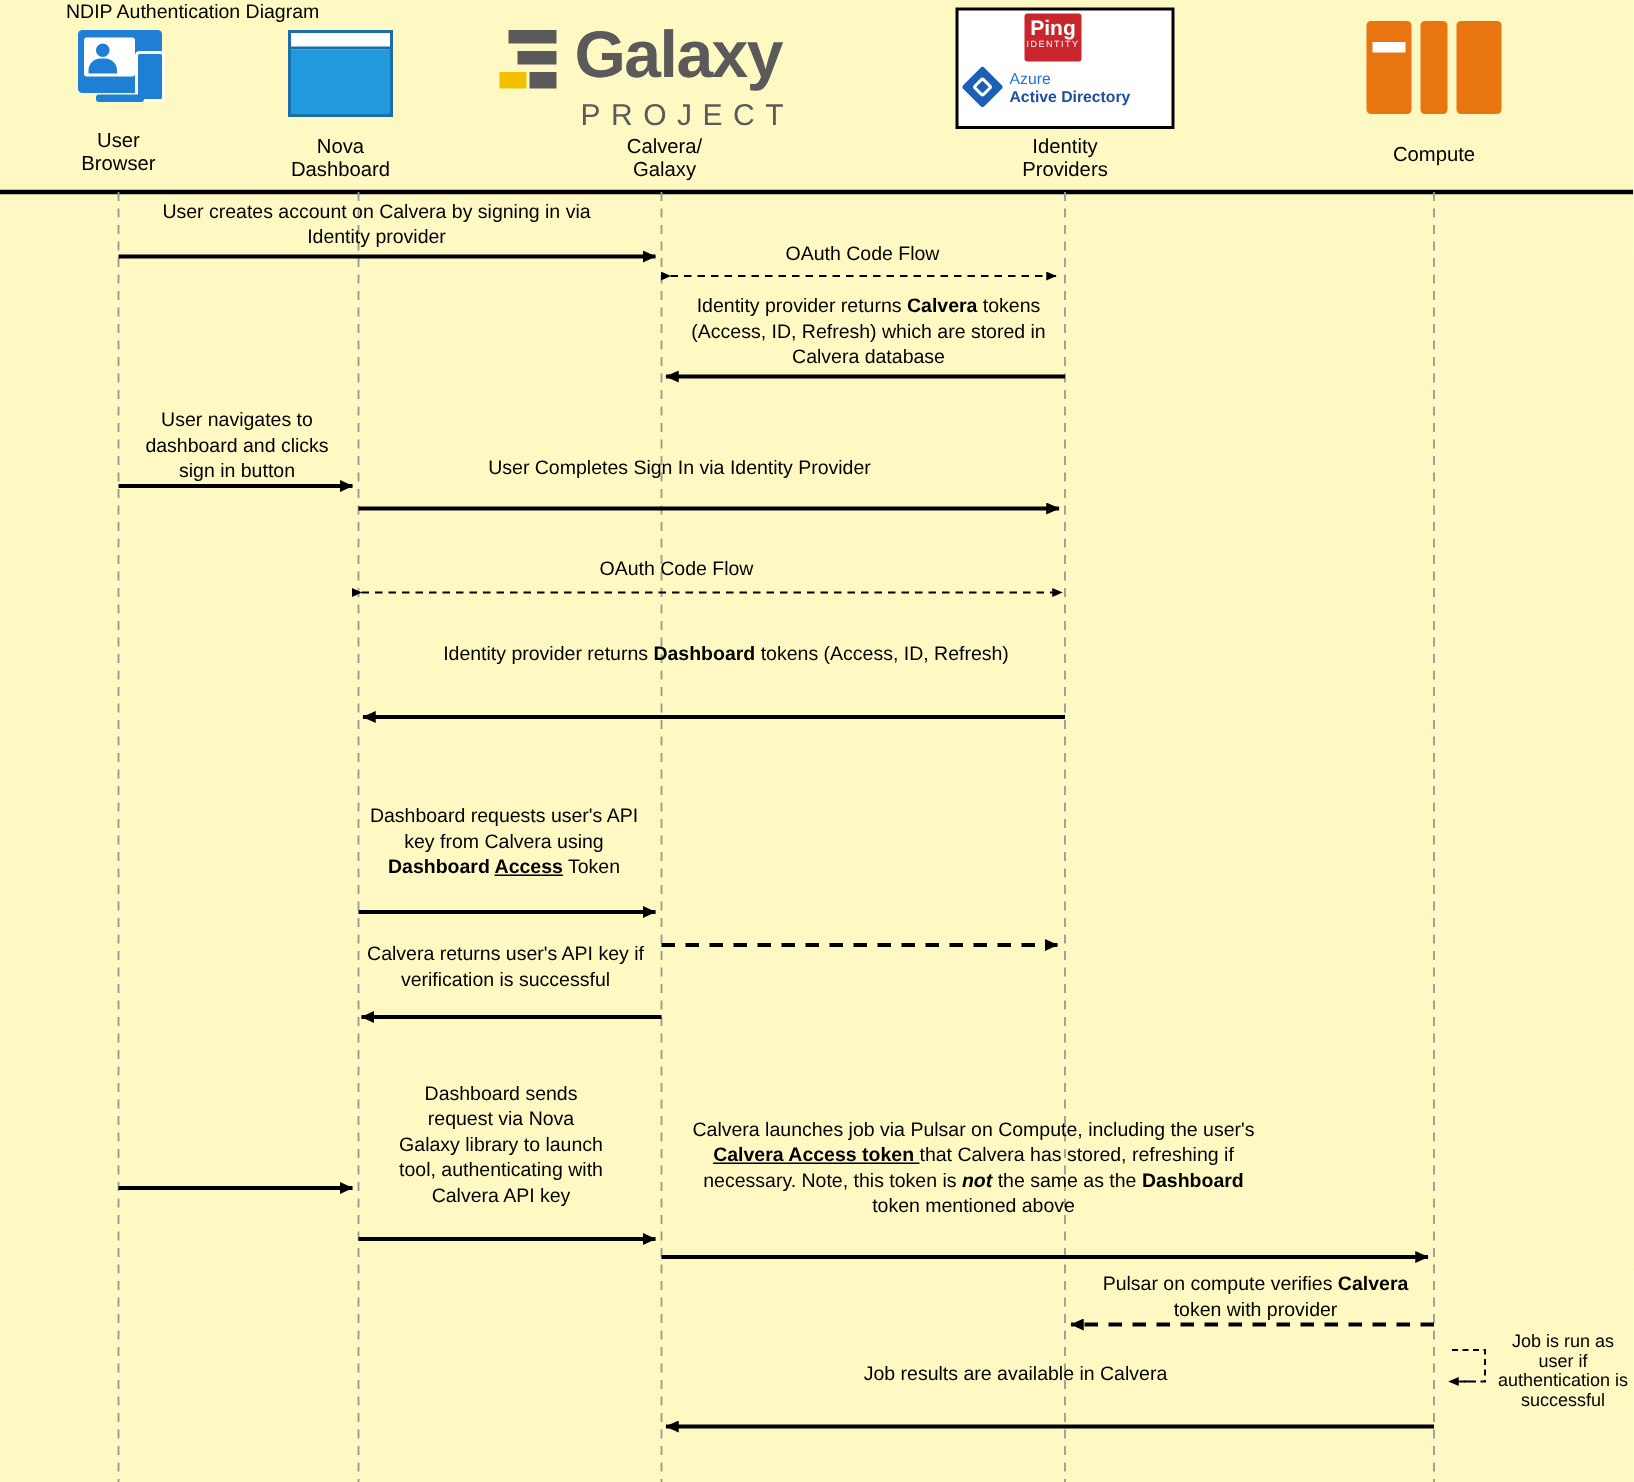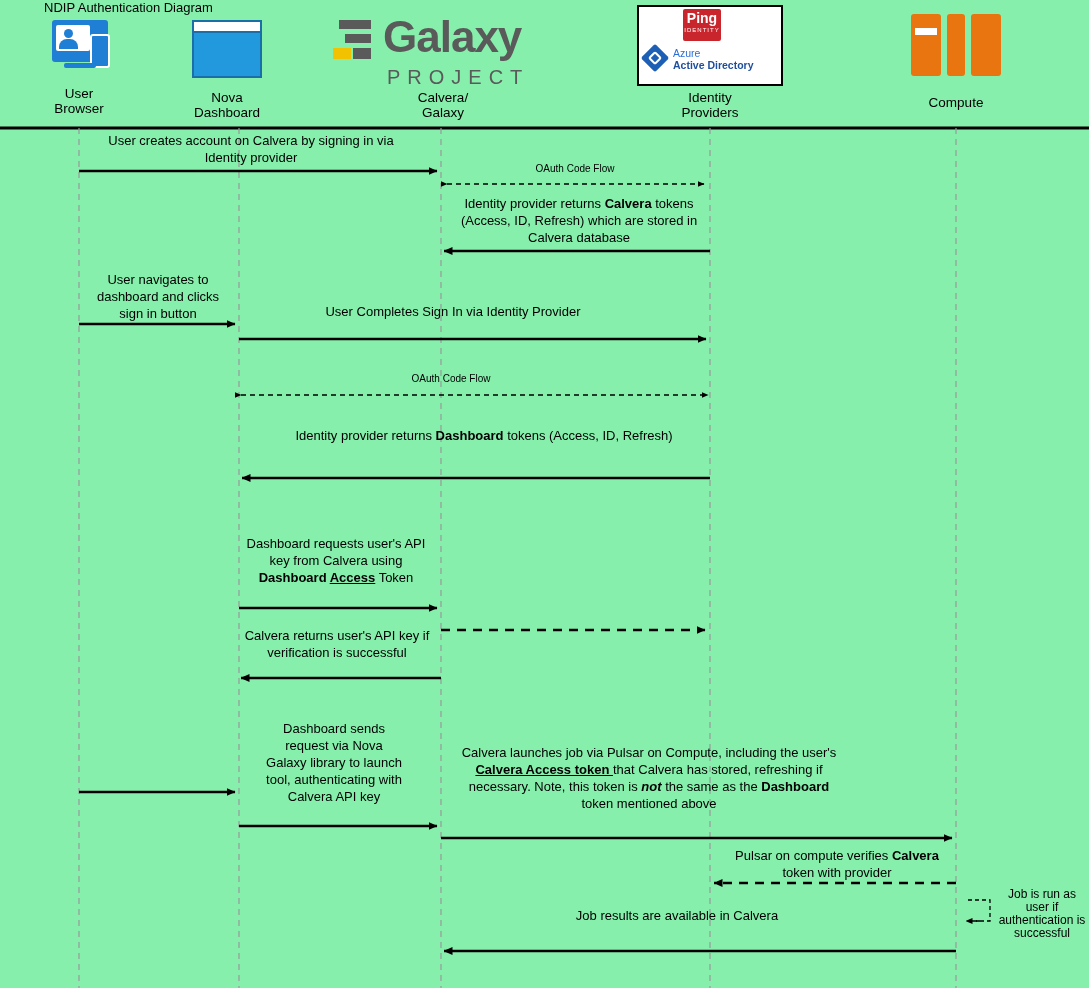--- a/index.html
+++ b/index.html
@@ -9,21 +9,21 @@
   }
   body {
     font-family: "Liberation Sans", sans-serif;
     color: #000000;
   }
   #canvas {
     position: relative;
     width: 1089px;
     height: 988px;
     overflow: hidden;
-    background: #86efac;
+    background: #fef9c3;
   }
   #svg-layer {
     position: absolute;
     left: 0;
     top: 0;
     width: 1089px;
     height: 988px;
   }
   .abs {
     position: absolute;
@@ -41,21 +41,21 @@
     line-height: 15px;
     color: #000;
   }
   .msg {
     text-align: center;
     font-size: 13px;
     line-height: 17px;
     color: #000;
   }
   .msg.small {
-    font-size: 10px;
+    font-size: 13px;
     line-height: 14px;
   }
   .msg.tiny {
     font-size: 12px;
     line-height: 13px;
   }
   .b { font-weight: bold; }
   .u { text-decoration: underline; }
   .i { font-style: italic; }
 

